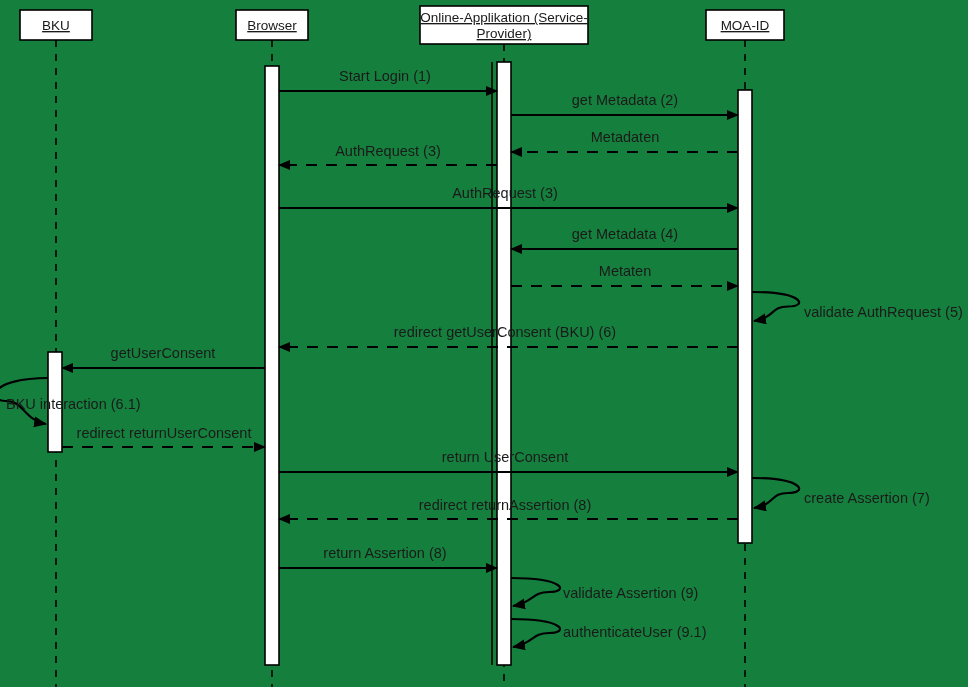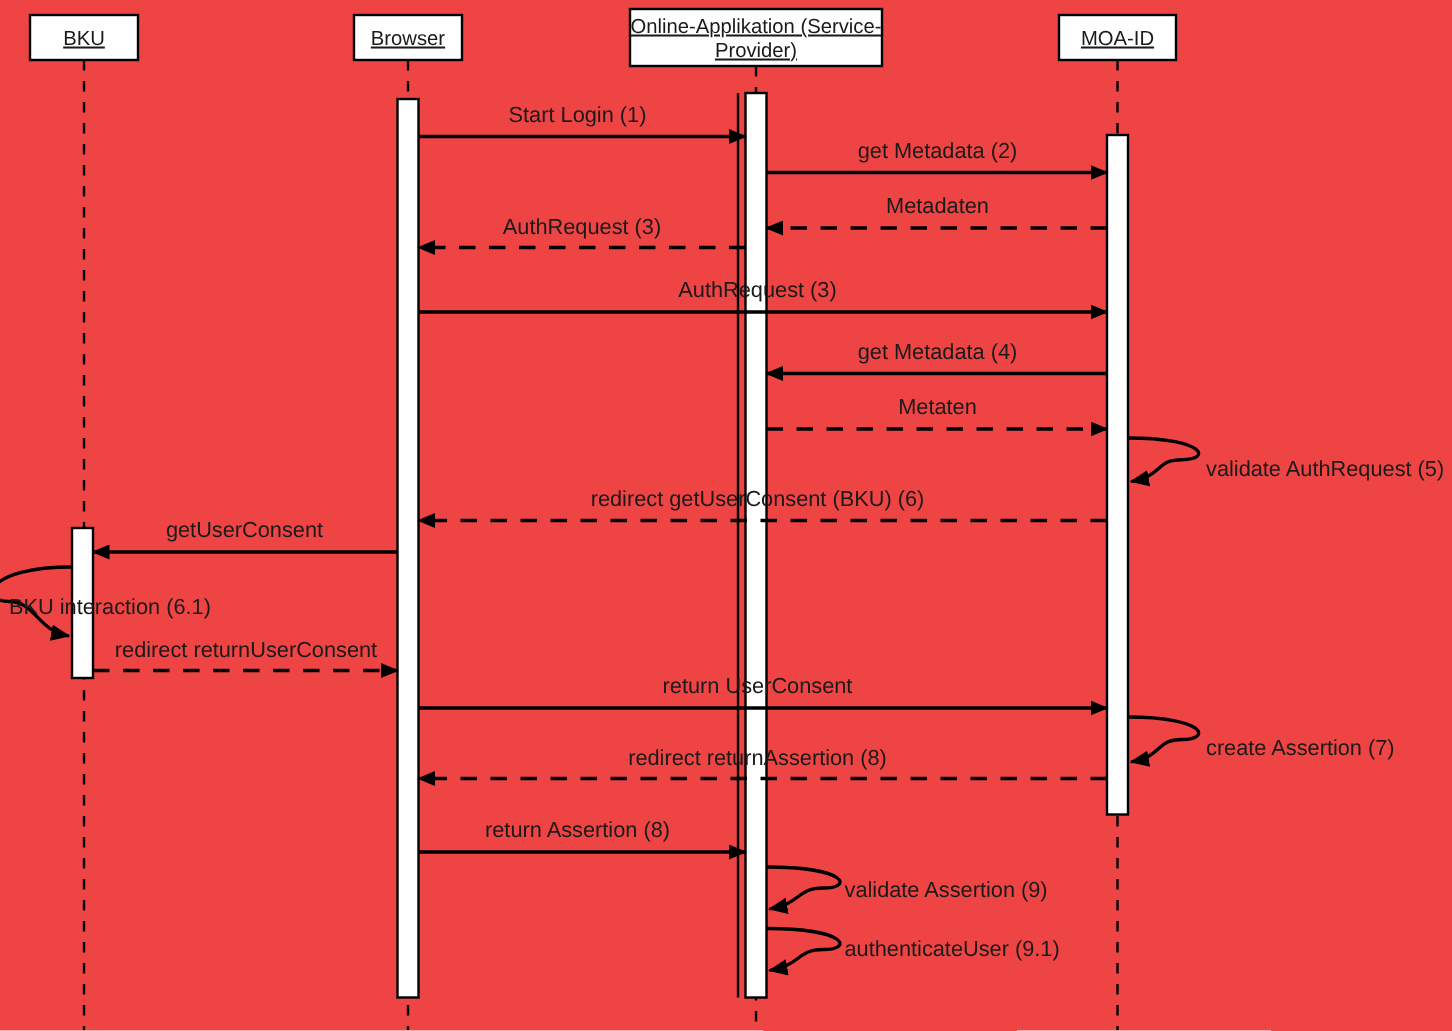--- a/index.html
+++ b/index.html
@@ -7,21 +7,21 @@
     padding: 0;
     background: #ffffff;
   }
   body {
     font-family: "Liberation Sans", sans-serif;
   }
   #diagram-root {
     position: relative;
     width: 968px;
     height: 687px;
-    background: #ef4444;
+    background: #15803d;
     overflow: hidden;
   }
   svg#seq-svg {
     position: absolute;
     left: 0;
     top: 0;
     width: 968px;
     height: 687px;
     display: block;
   }

